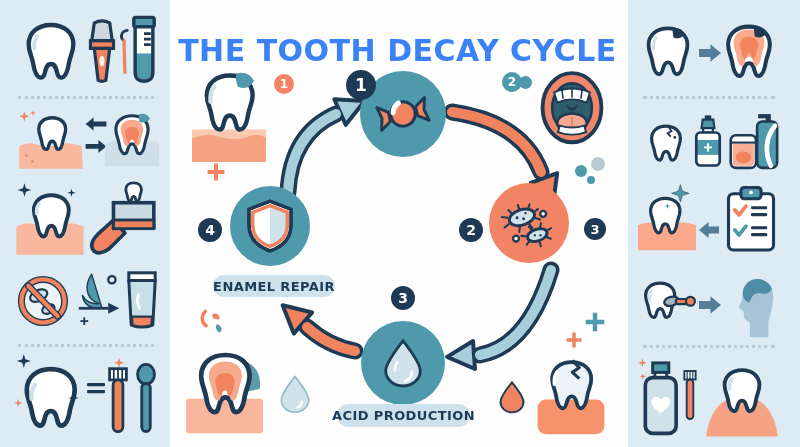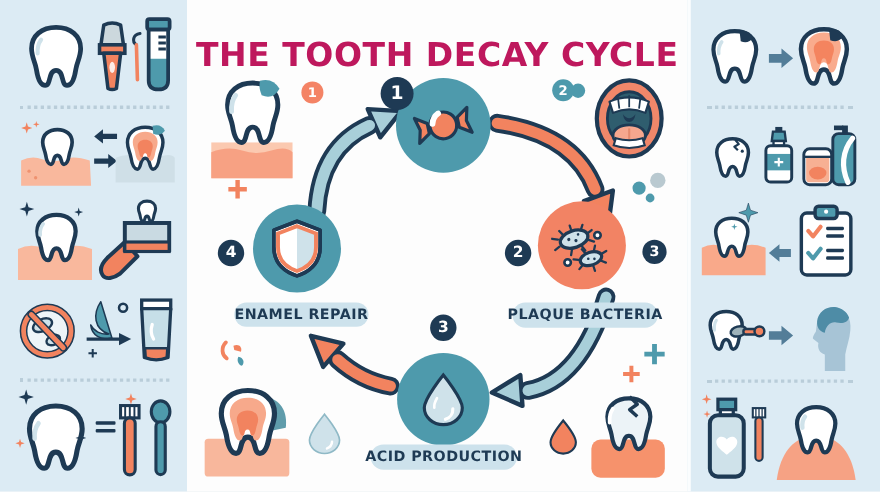--- a/index.html
+++ b/index.html
@@ -5,21 +5,21 @@
   html,body{margin:0;padding:0;background:#e9eef2;}
   #app{position:relative;width:800px;height:447px;background:#fdfdfd;overflow:hidden;
        font-family:"DejaVu Sans","Liberation Sans",sans-serif;}
   .sb{position:absolute;top:0;height:447px;background:#dcebf4;}
   #sb-left{left:0;width:170px;}
   #sb-right{left:625px;width:175px;border-left:3px solid #fbfdfe;}
   .abs{position:absolute;}
   svg{display:block;overflow:visible;}
   .divider{position:absolute;height:0;border-top:3px dotted #b9cdd9;}
   #title{position:absolute;left:170px;top:13px;width:455px;text-align:center;
-         font-size:30px;font-weight:800;color:#be185d;letter-spacing:.5px;}
+         font-size:30px;font-weight:800;color:#3b82f6;letter-spacing:.5px;}
   .cyc{position:absolute;border-radius:50%;display:flex;align-items:center;justify-content:center;}
   .badge{position:absolute;border-radius:50%;color:#fff;display:flex;align-items:center;
          justify-content:center;font-weight:700;}
   .b-navy{background:#1e3a54}.b-teal{background:#4e9aac}.b-salmon{background:#f48365}
   .pill{position:absolute;background:#cde2ec;border-radius:13px;color:#1e3a54;font-weight:700;
         font-size:13px;letter-spacing:.4px;display:flex;align-items:center;justify-content:center;
         white-space:nowrap;}
   .dot{position:absolute;border-radius:50%;}
   .overlay{position:absolute;left:0;top:0;pointer-events:none;}
 </style>
@@ -422,17 +422,16 @@
   <div class="badge b-navy" style="left:584px;top:218px;width:22px;height:22px;font-size:13px">
       <span>3</span>
     </div>
   <div class="badge b-navy" style="left:391px;top:286px;width:24px;height:24px;font-size:14px">
       <span>3</span>
     </div>
   <div class="badge b-navy" style="left:198px;top:218px;width:24px;height:24px;font-size:14px">
       <span>4</span>
     </div>
 
-  <div class="pill" style="left:466px;top:275px;width:132px;height:23px">PLAQUE BACTERIA</div>
   <div class="pill" style="left:213px;top:275px;width:122px;height:22px">ENAMEL REPAIR</div>
   <div class="pill" style="left:337px;top:404px;width:133px;height:23px">ACID PRODUCTION</div>
 
 </div>
 
 </body></html>

